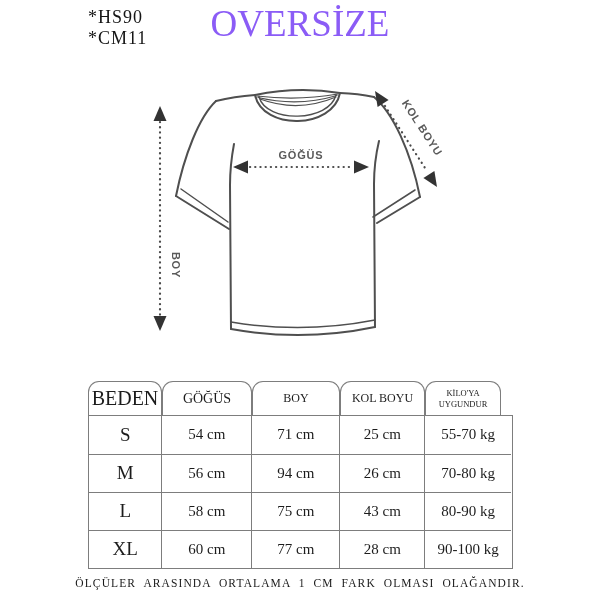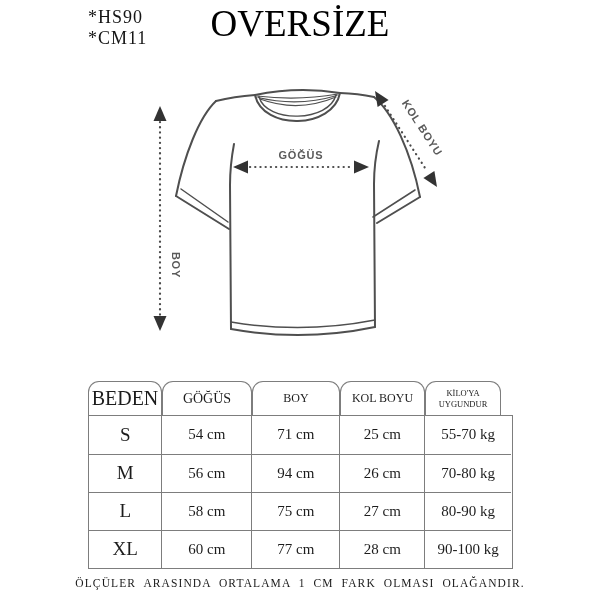--- a/index.html
+++ b/index.html
@@ -5,21 +5,21 @@
   html,body{margin:0;padding:0;background:#fff;}
   .canvas{
     position:relative;width:600px;height:600px;background:#ffffff;overflow:hidden;
     font-family:"Liberation Serif", serif;color:#1c1c1c;
   }
   
   .codes{position:absolute;left:88px;top:7px;font-size:18px;letter-spacing:1px;line-height:1.18;color:#151515;}
   
   .title{
     position:absolute;left:0;top:2px;width:600px;margin:0;text-align:center;
-    font-size:37px;font-weight:400;letter-spacing:0px;color:#000000;
+    font-size:37px;font-weight:400;letter-spacing:0px;color:#8b5cf6;
   }
   
   .diagram{position:absolute;left:0;top:0;width:600px;height:380px;}
   .diagram text{
     font-family:"Liberation Sans", sans-serif;font-size:11px;font-weight:600;
     fill:#5a5a5a;letter-spacing:0.8px;
   }
   
   .size-table{position:absolute;left:88px;top:381px;width:425px;}
   .tabs-row{display:flex;height:34px;}
@@ -144,21 +144,21 @@
 
       <div class="cell first-col">M</div>
       <div class="cell">56 cm</div>
       <div class="cell">94 cm</div>
       <div class="cell">26 cm</div>
       <div class="cell">70-80 kg</div>
 
       <div class="cell first-col">L</div>
       <div class="cell">58 cm</div>
       <div class="cell">75 cm</div>
-      <div class="cell">27 cm</div>
+      <div class="cell">43 cm</div>
       <div class="cell">80-90 kg</div>
 
       <div class="cell first-col">XL</div>
       <div class="cell">60 cm</div>
       <div class="cell">77 cm</div>
       <div class="cell">28 cm</div>
       <div class="cell">90-100 kg</div>
     </div>
   </div>
 

